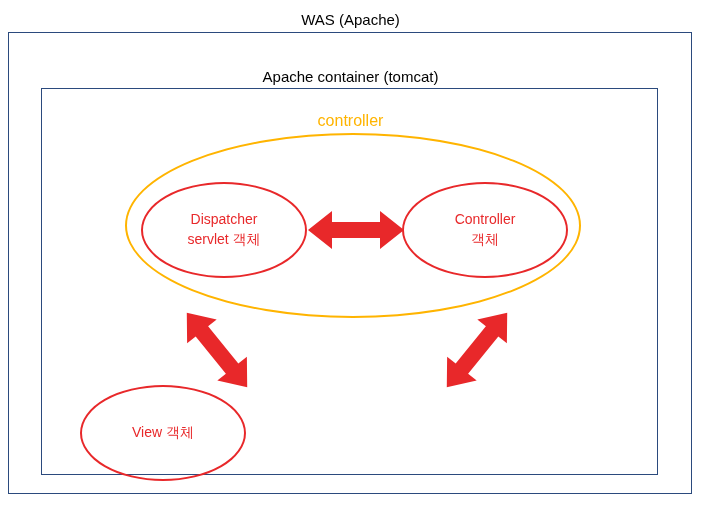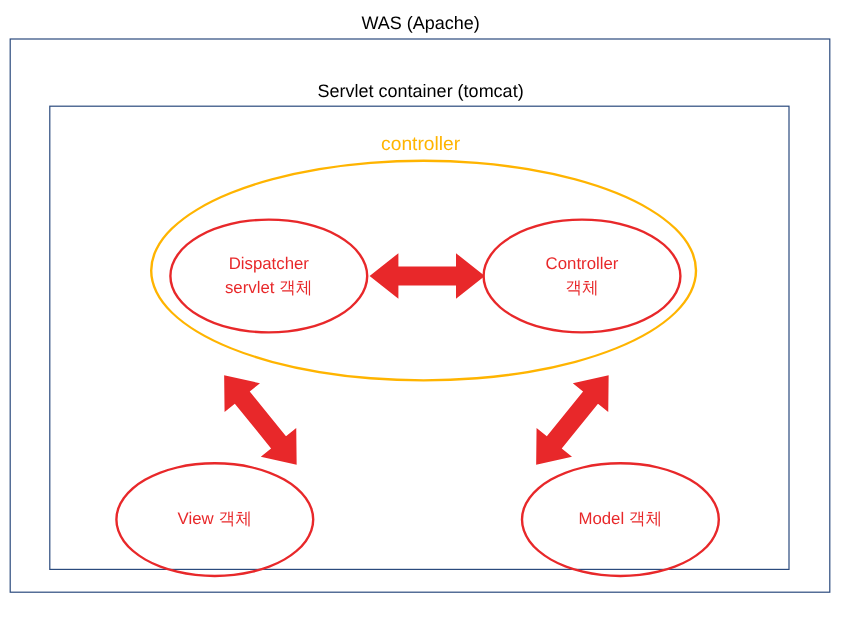--- a/index.html
+++ b/index.html
@@ -94,21 +94,21 @@
     width: 166px;
     height: 96px;
   }
   #node-controller {
     left: 402px;
     top: 182px;
     width: 166px;
     height: 96px;
   }
   #node-view {
-    left: 96px;
+    left: 80px;
     top: 385px;
     width: 166px;
     height: 96px;
   }
   #node-model {
     left: 434px;
     top: 385px;
     width: 166px;
     height: 96px;
   }
@@ -136,43 +136,40 @@
 </style>
 </head>
 <body>
 
 <div id="canvas">
 
   <div class="label-text" id="was-title">WAS (Apache)</div>
 
   <div id="was-box"></div>
 
-  <div class="label-text" id="servlet-title">Servlet container (tomcat)</div>
+  <div class="label-text" id="servlet-title">Apache container (tomcat)</div>
 
   <div id="servlet-box"></div>
 
   <div id="controller-label">controller</div>
 
   <div id="controller-ellipse"></div>
 
   <div class="node-ellipse" id="node-dispatcher">
     <span>Dispatcher<br>servlet 객체</span>
   </div>
 
   <div class="node-ellipse" id="node-controller">
     <span>Controller<br>객체</span>
   </div>
 
   <div class="node-ellipse" id="node-view">
     <span>View 객체</span>
   </div>
 
-  <div class="node-ellipse" id="node-model">
-    <span>Model 객체</span>
-  </div>
 
   <svg class="arrow" id="arrow-h" viewBox="0 0 100 50">
     <polygon points="2,25 26,6 26,17 74,17 74,6 98,25 74,44 74,33 26,33 26,44" fill="#e8282a"></polygon>
   </svg>
 
   <svg class="arrow" id="arrow-left" viewBox="0 0 78 100">
     <g transform="rotate(-39 39 50)">
       <polygon points="39,2 58,26 47,26 47,74 58,74 39,98 20,74 31,74 31,26 20,26" fill="#e8282a"></polygon>
     </g>
   </svg>

